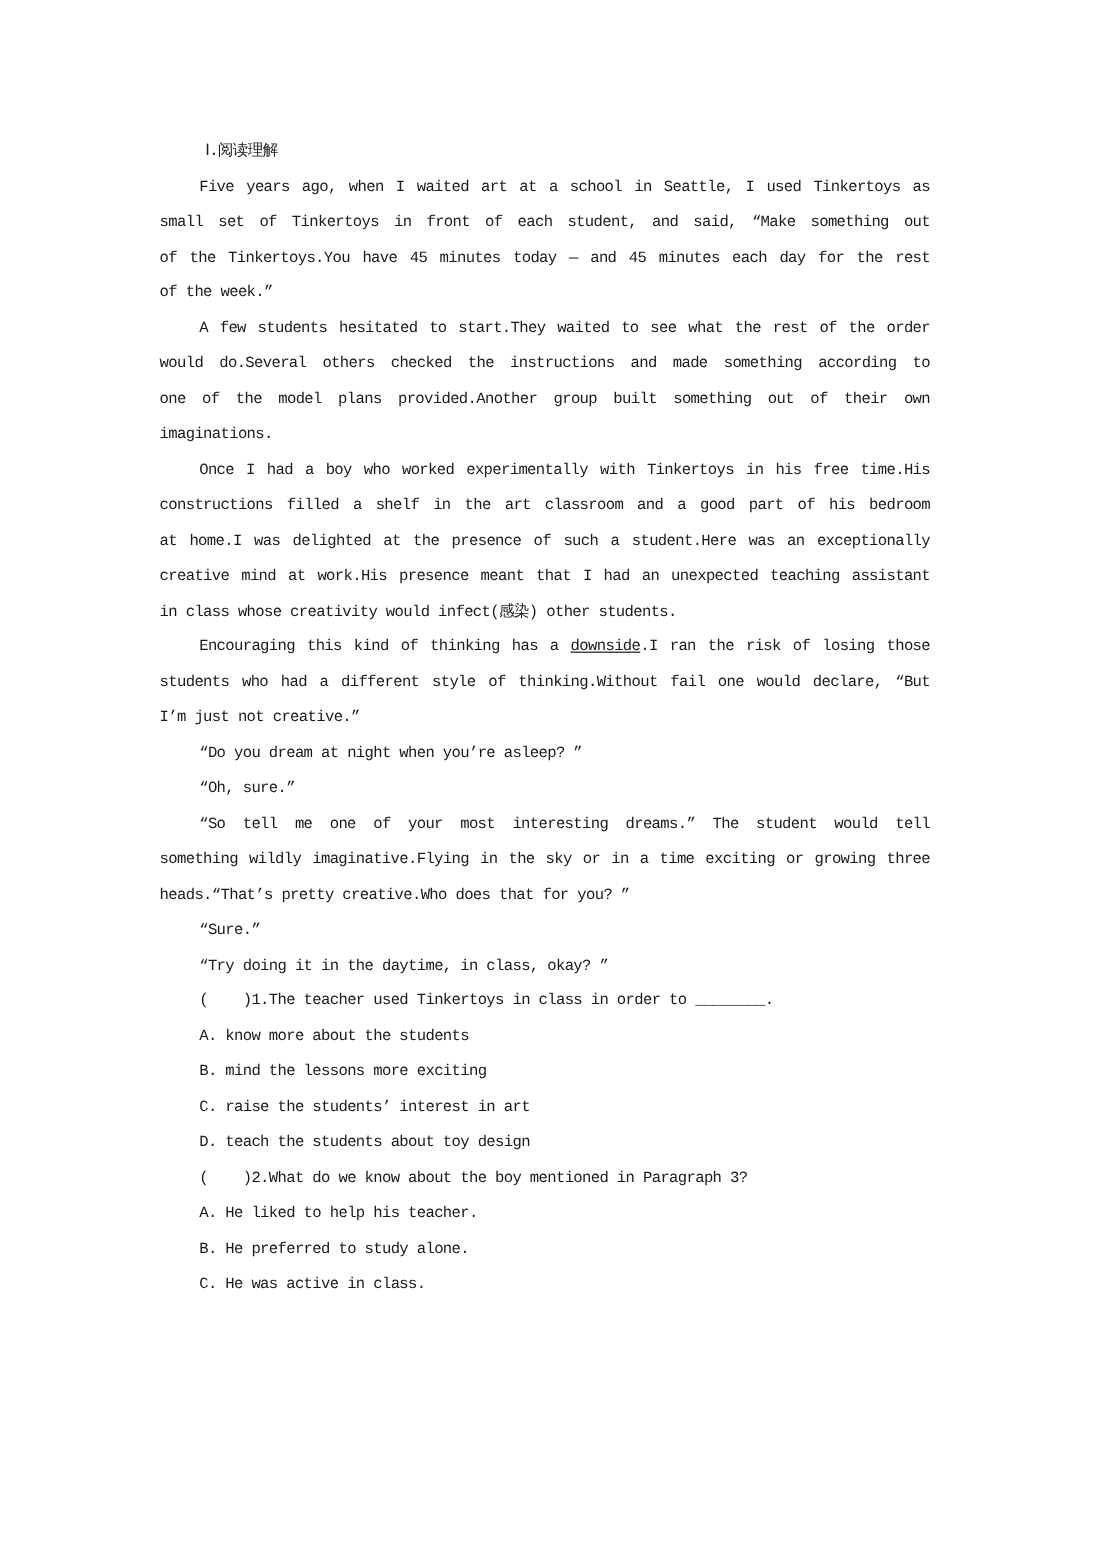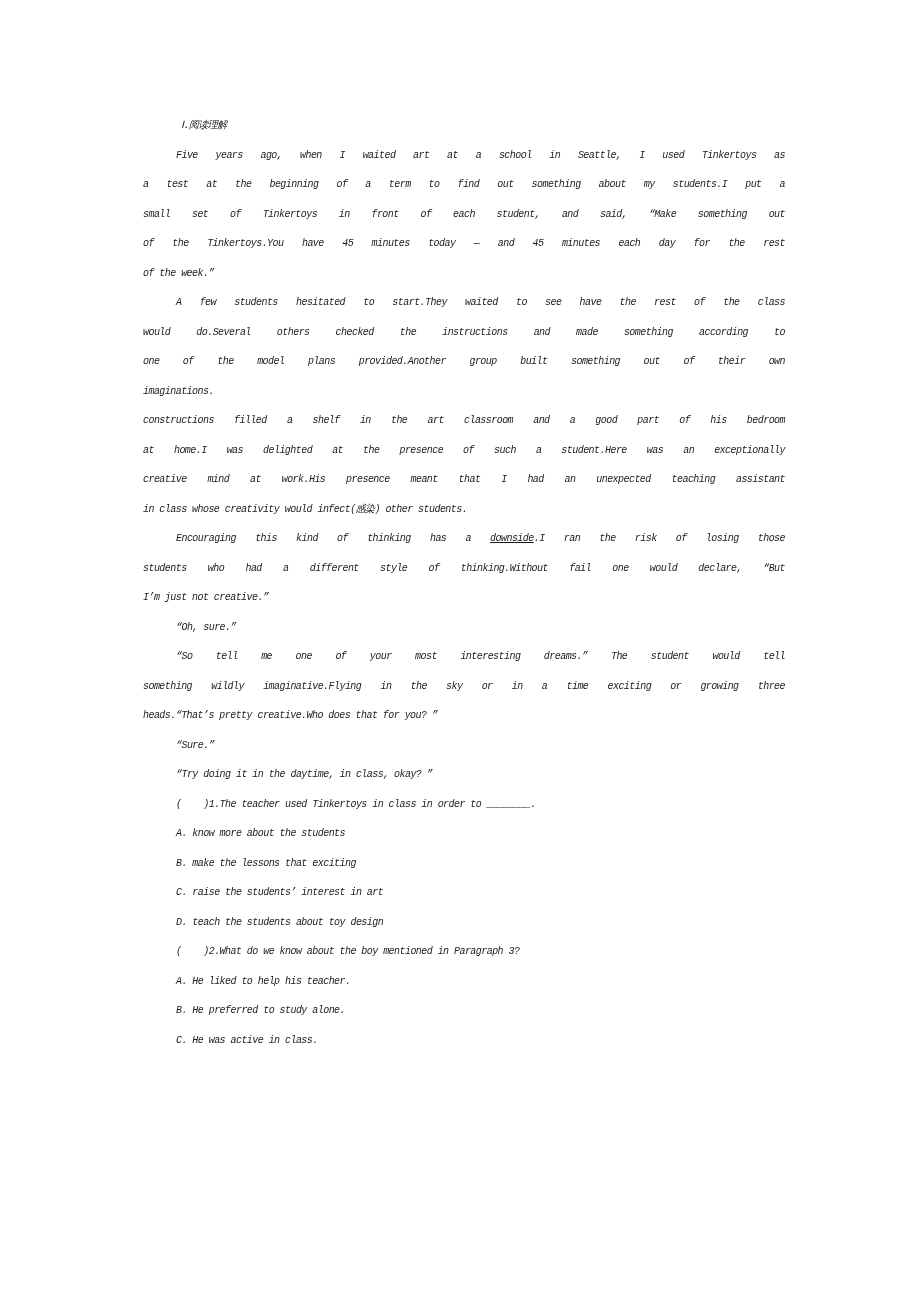--- a/index.html
+++ b/index.html
@@ -1,78 +1,78 @@
 <!DOCTYPE html>
 <html><head>
 <meta charset="utf-8">
 <style>
   html, body { margin: 0; padding: 0; background: #ffffff; }
   body { width: 920px; height: 1302px; position: relative; overflow: hidden; }
   .page {
-    position: absolute; left: 143px; top: 111px; width: 642px;
+    position: absolute; left: 133px; top: 111px; width: 642px;
     font-family: "Liberation Mono", "DejaVu Sans Mono", monospace;
-    font-size: 10px; color: #1a1a1a; line-height: 29.5px;
+    font-size: 13px; color: #1a1a1a; line-height: 29.5px;
     letter-spacing: -0.55px;
-    font-style: italic;
   }
   .line { display: block; white-space: pre; height: 29.5px; }
   .heading { padding-left: 38px; }
   .opt { padding-left: 33px; }
   .u { text-decoration: underline; margin-top: 11px; }
   .just { text-align: justify; text-align-last: justify; display: block; height: 29.5px; white-space: normal; }
 </style>
 </head>
 <body>
 
 <div class="page">
   <span class="line heading">Ⅰ.阅读理解</span>
 
   <div>
     <span class="just" style="padding-left:33px">Five years ago, when I waited art at a school in Seattle, I used Tinkertoys as</span>
-    <span class="just">a test at the beginning of a term to find out something about my students.I put a</span>
     <span class="just">small set of Tinkertoys in front of each student, and said, “Make something out</span>
     <span class="just">of the Tinkertoys.You have 45 minutes today — and 45 minutes each day for the rest</span>
     <span class="line">of the week.”</span>
   </div>
 
   <div>
-    <span class="just" style="padding-left:33px">A few students hesitated to start.They waited to see have the rest of the class</span>
+    <span class="just" style="padding-left:33px">A few students hesitated to start.They waited to see what the rest of the order</span>
     <span class="just">would do.Several others checked the instructions and made something according to</span>
     <span class="just">one of the model plans provided.Another group built something out of their own</span>
     <span class="line">imaginations.</span>
   </div>
 
   <div>
+    <span class="just" style="padding-left:33px">Once I had a boy who worked experimentally with Tinkertoys in his free time.His</span>
     <span class="just">constructions filled a shelf in the art classroom and a good part of his bedroom</span>
     <span class="just">at home.I was delighted at the presence of such a student.Here was an exceptionally</span>
     <span class="just">creative mind at work.His presence meant that I had an unexpected teaching assistant</span>
     <span class="line">in class whose creativity would infect(感染) other students.</span>
   </div>
 
   <div>
     <span class="just" style="padding-left:33px"><span>Encouraging this kind of thinking has a </span><span class="u">downside</span><span>.I ran the risk of losing those</span></span>
     <span class="just">students who had a different style of thinking.Without fail one would declare, “But</span>
     <span class="line">I’m just not creative.”</span>
   </div>
 
+  <span class="line opt">“Do you dream at night when you’re asleep? ”</span>
   <span class="line opt">“Oh, sure.”</span>
 
   <div>
     <span class="just" style="padding-left:33px">“So tell me one of your most interesting dreams.” The student would tell</span>
     <span class="just">something wildly imaginative.Flying in the sky or in a time exciting or growing three</span>
     <span class="line">heads.“That’s pretty creative.Who does that for you? ”</span>
   </div>
 
   <span class="line opt">“Sure.”</span>
   <span class="line opt">“Try doing it in the daytime, in class, okay? ”</span>
 
   <div>
     <span class="line opt">(    )1.The teacher used Tinkertoys in class in order to ________.</span>
     <span class="line opt">A. know more about the students</span>
-    <span class="line opt">B. make the lessons that exciting</span>
+    <span class="line opt">B. mind the lessons more exciting</span>
     <span class="line opt">C. raise the students’ interest in art</span>
     <span class="line opt">D. teach the students about toy design</span>
   </div>
 
   <div>
     <span class="line opt">(    )2.What do we know about the boy mentioned in Paragraph 3?</span>
     <span class="line opt">A. He liked to help his teacher.</span>
     <span class="line opt">B. He preferred to study alone.</span>
     <span class="line opt">C. He was active in class.</span>
   </div>

